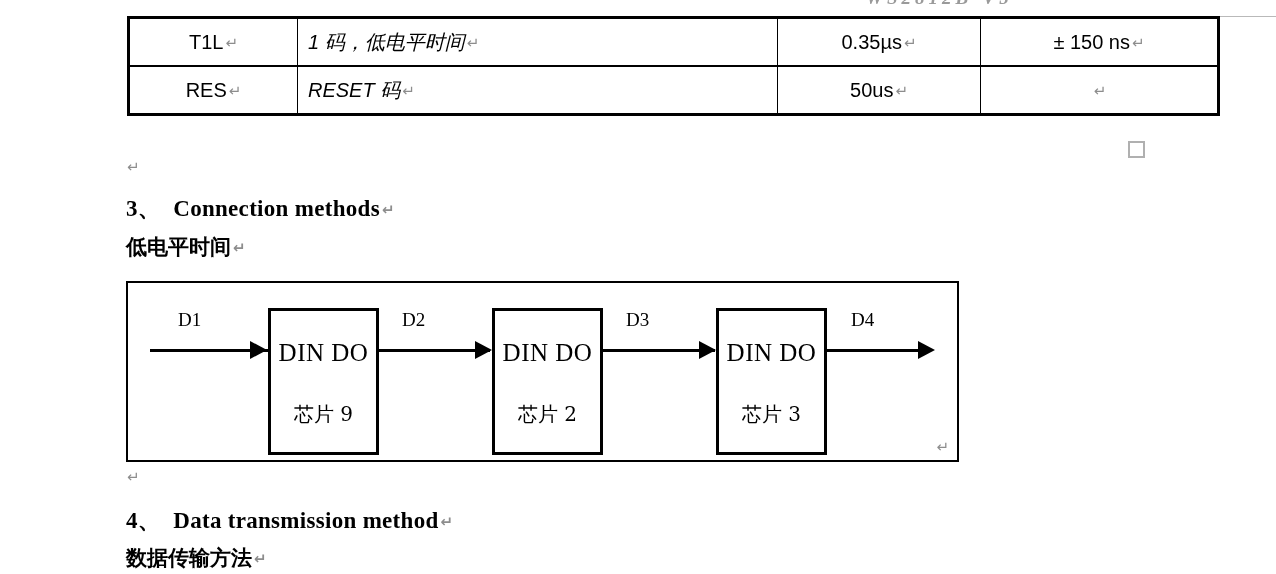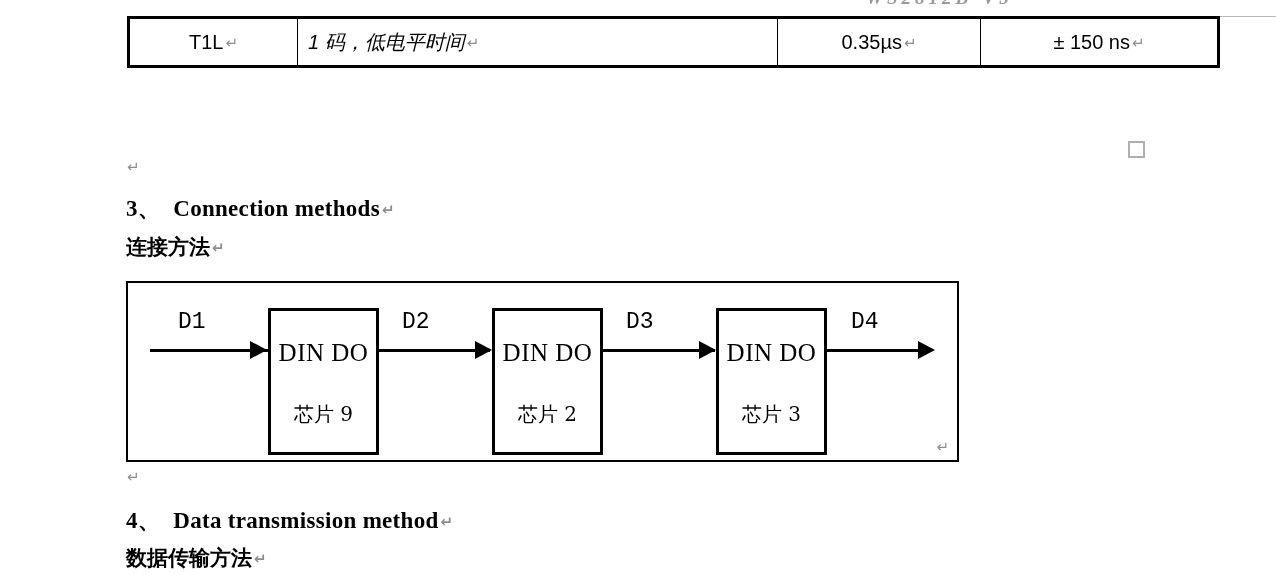--- a/index.html
+++ b/index.html
@@ -169,22 +169,22 @@
     position: absolute;
     top: 58px;
     width: 0;
     height: 0;
     border-top: 9px solid transparent;
     border-bottom: 9px solid transparent;
     border-left: 17px solid #000;
   }
   .dlabel {
     position: absolute;
-    font-family: Liberation Mono, monospace;
-    font-size: 23px;
+    font-family: Liberation Serif, serif;
+    font-size: 19px;
     top: 26px;
     white-space: nowrap;
   }
   .diagram-pil {
     position: absolute;
     right: 8px;
     bottom: 4px;
     color: #8d8d8d;
     font-size: 15px;
     font-family: "DejaVu Sans", sans-serif;
@@ -197,30 +197,36 @@
 <div class="top-gray-rule"></div>
 
 <table class="spec-table">
   <tbody>
     <tr>
       <td class="col-a"><span>T1L</span><span class="pil">↵</span></td>
       <td class="col-b"><span>1 码，低电平时间</span><span class="pil">↵</span></td>
       <td class="col-c"><span>0.35µs</span><span class="pil">↵</span></td>
       <td class="col-d"><span>± 150 ns</span><span class="pil">↵</span></td>
     </tr>
+    <tr>
+      <td class="col-a"><span>RES</span><span class="pil">↵</span></td>
+      <td class="col-b"><span>RESET 码</span><span class="pil">↵</span></td>
+      <td class="col-c"><span>50us</span><span class="pil">↵</span></td>
+      <td class="col-d"><span></span><span class="pil">↵</span></td>
+    </tr>
   </tbody>
 </table>
 
 <div class="resize-handle"></div>
 
 <span class="pil-standalone" style="left:127px; top:158px;">↵</span>
 
 <div class="heading" style="left:126px; top:193px;"><span>3、</span>&nbsp;&nbsp;<span>Connection methods</span><span class="pil">↵</span></div>
 
-<div class="subheading" style="left:126px; top:233px;"><span>连接方法</span><span class="pil">↵</span></div>
+<div class="subheading" style="left:126px; top:233px;"><span>低电平时间</span><span class="pil">↵</span></div>
 
 <div class="diagram">
 
   <div class="wire" style="left:22px; width:122px;"></div>
   <div class="arrowhead" style="left:122px;"></div>
 
   <div class="wire" style="left:250px; width:112px;"></div>
   <div class="arrowhead" style="left:347px;"></div>
 
   <div class="wire" style="left:474px; width:113px;"></div>

